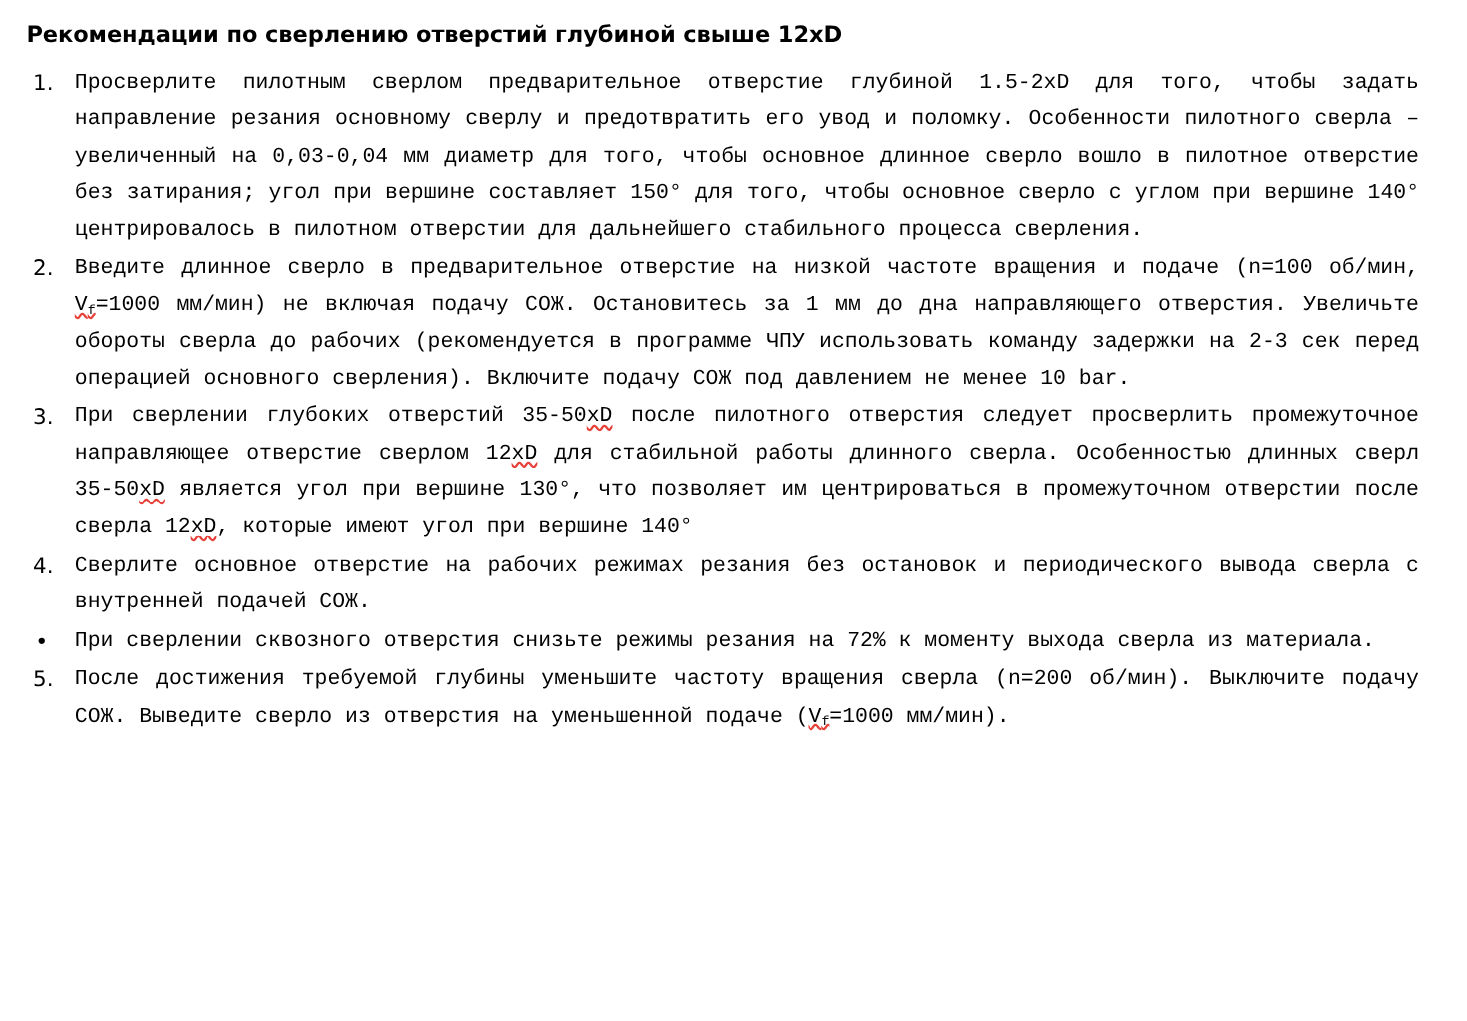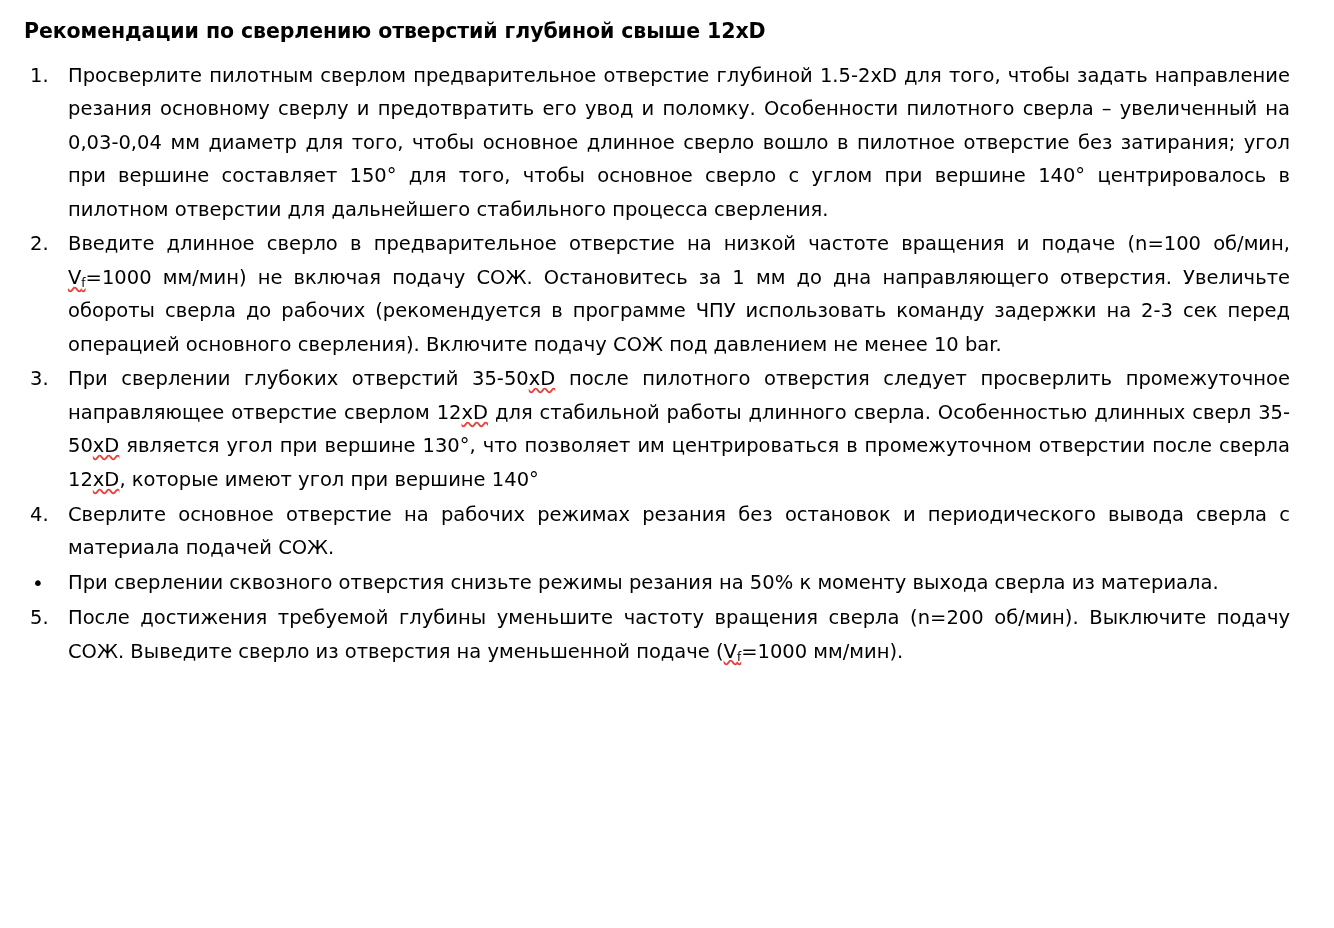--- a/index.html
+++ b/index.html
@@ -54,20 +54,21 @@
     font-size: 20px;
     padding-left: 8px;
   }
   .body-text {
     flex: 1 1 auto;
     font-size: 19.5px;
     line-height: 1.72;
     text-align: justify;
     text-justify: inter-word;
     hyphens: none;
+    font-family: Liberation Mono, monospace;
   }
   .body-text.last-left {
     text-align: justify;
   }
   
   .spell {
     text-decoration: underline;
     text-decoration-color: #e8413a;
     text-decoration-style: wavy;
     text-decoration-skip-ink: none;
@@ -98,26 +99,26 @@
       <div class="body-text"><span>Введите длинное сверло в предварительное отверстие на низкой частоте вращения и подаче (n=100 об/мин, </span><span class="spell"><span>V</span><sub>f</sub></span><span>=1000 мм/мин) не включая подачу СОЖ. Остановитесь за 1 мм до дна направляющего отверстия. Увеличьте обороты сверла до рабочих (рекомендуется в программе ЧПУ использовать команду задержки на 2-3 сек перед операцией основного сверления). Включите подачу СОЖ под давлением не менее 10 bar.</span></div>
     </li>
 
     <li class="item">
       <div class="marker">3.</div>
       <div class="body-text"><span>При сверлении глубоких отверстий 35-50</span><span class="spell">xD</span><span> после пилотного отверстия следует просверлить промежуточное направляющее отверстие сверлом 12</span><span class="spell">xD</span><span> для стабильной работы длинного сверла. Особенностью длинных сверл 35-50</span><span class="spell">xD</span><span> является угол при вершине 130°, что позволяет им центрироваться в промежуточном отверстии после сверла 12</span><span class="spell">xD</span><span>, которые имеют угол при вершине 140°</span></div>
     </li>
 
     <li class="item">
       <div class="marker">4.</div>
-      <div class="body-text">Сверлите основное отверстие на рабочих режимах резания без остановок и периодического вывода сверла с материала подачей СОЖ.</div>
+      <div class="body-text">Сверлите основное отверстие на рабочих режимах резания без остановок и периодического вывода сверла с внутренней подачей СОЖ.</div>
     </li>
 
     <li class="item">
       <div class="marker bullet">•</div>
-      <div class="body-text">При сверлении сквозного отверстия снизьте режимы резания на 50% к моменту выхода сверла из материала.</div>
+      <div class="body-text">При сверлении сквозного отверстия снизьте режимы резания на 72% к моменту выхода сверла из материала.</div>
     </li>
 
     <li class="item">
       <div class="marker">5.</div>
       <div class="body-text last-left"><span>После достижения требуемой глубины уменьшите частоту вращения сверла (n=200 об/мин). Выключите подачу СОЖ. Выведите сверло из отверстия на уменьшенной подаче (</span><span class="spell"><span>V</span><sub>f</sub></span><span>=1000 мм/мин).</span></div>
     </li>
 
   </ol>
 </div>
 

